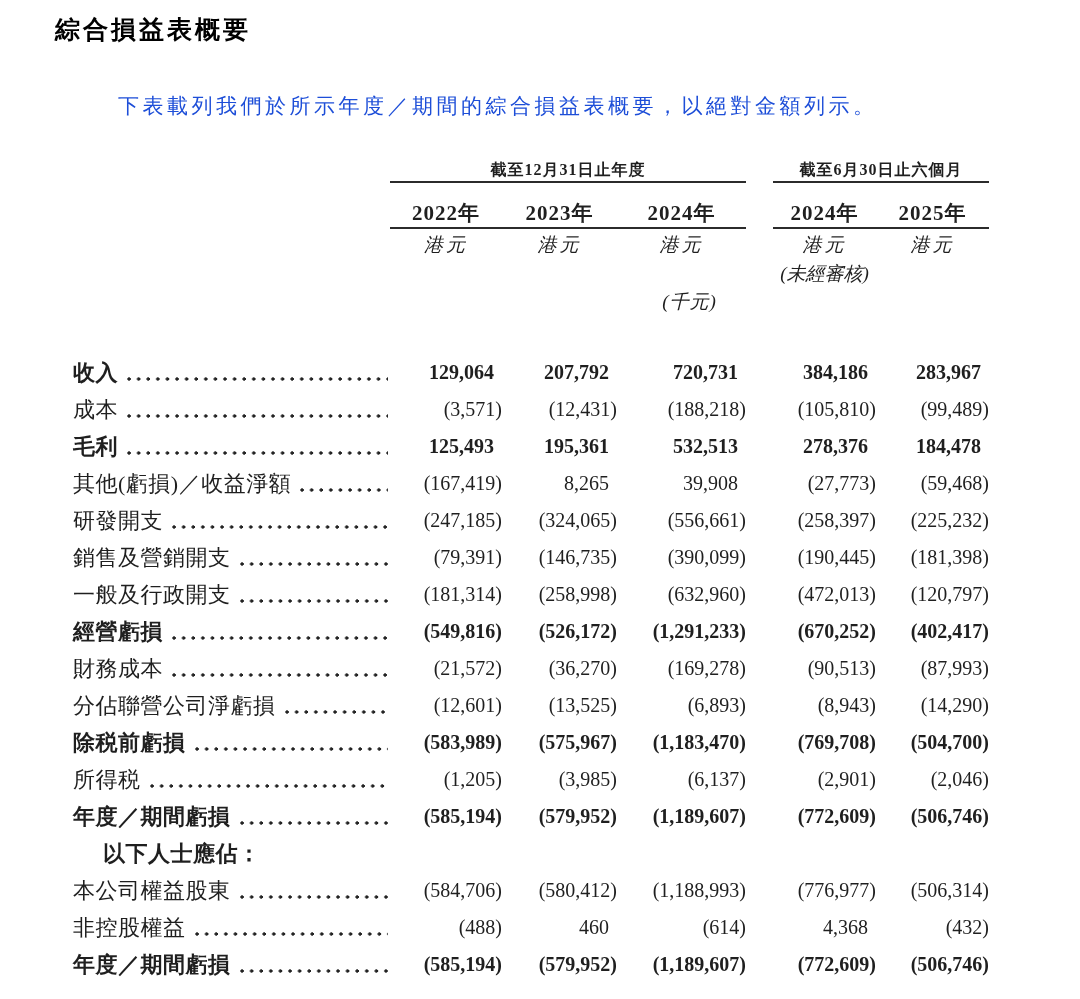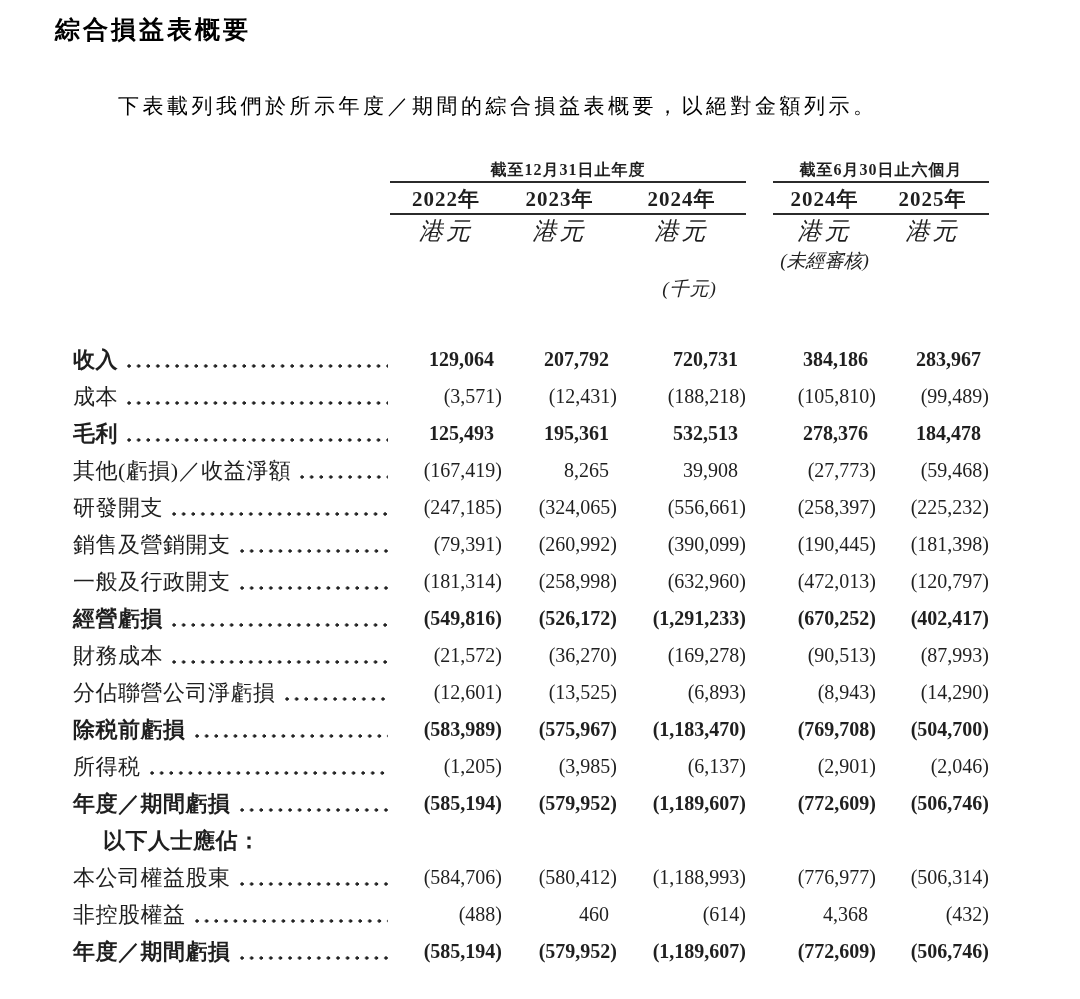--- a/index.html
+++ b/index.html
@@ -17,54 +17,54 @@
     font-family: "Liberation Sans", sans-serif;
     font-weight: 700;
     font-size: 25px;
     letter-spacing: 3px;
     color: #000000;
   }
   .intro {
     margin: 46px 0 0 118px;
     font-size: 21px;
     letter-spacing: 3.5px;
-    color: #000000;
+    color: #1d4ed8;
   }
   table.fin {
     border-collapse: collapse;
     table-layout: fixed;
     width: 934px;
     margin: 40px 0 0 55px;
   }
   table.fin td { padding: 0; vertical-align: bottom; overflow: hidden; }
 
   
   .grp-cell {
     font-weight: 700;
     font-size: 16px;
     text-align: center;
     letter-spacing: 1px;
     padding-bottom: 6px;
     border-bottom: 2px solid #2b2b2b;
     white-space: nowrap;
   }
-  tr.yr-row td { height: 32px; }
+  tr.yr-row td { height: 46px; }
   .yr-cell {
     font-weight: 700;
     font-size: 21px;
     text-align: center;
     letter-spacing: 1px;
     padding: 8px 0 5px 0;
     border-bottom: 2px solid #2b2b2b;
     white-space: nowrap;
   }
   tr.cur-row td { height: 32px; vertical-align: middle; }
   .cur-cell {
     font-style: italic;
-    font-size: 24px;
+    font-size: 19px;
     text-align: center;
     letter-spacing: 3px;
     padding-top: 8px;
     white-space: nowrap;
     margin-top: 8px;
   }
   tr.note-row td { height: 27px; vertical-align: middle; }
   .note-cell {
     font-style: italic;
     font-size: 19px;
@@ -241,21 +241,21 @@
         <td class="num">(225,232)</td>
       </tr>
       <tr class="">
         <td class="lblcell">
           <div class="lbl">
             <span>銷售及營銷開支</span>
             <span class="leader"></span>
           </div>
         </td>
         <td class="num">(79,391)</td>
-        <td class="num">(260,992)</td>
+        <td class="num">(146,735)</td>
         <td class="num">(390,099)</td>
         <td></td>
         <td class="num">(190,445)</td>
         <td class="num">(181,398)</td>
       </tr>
       <tr class="">
         <td class="lblcell">
           <div class="lbl">
             <span>一般及行政開支</span>
             <span class="leader"></span>

